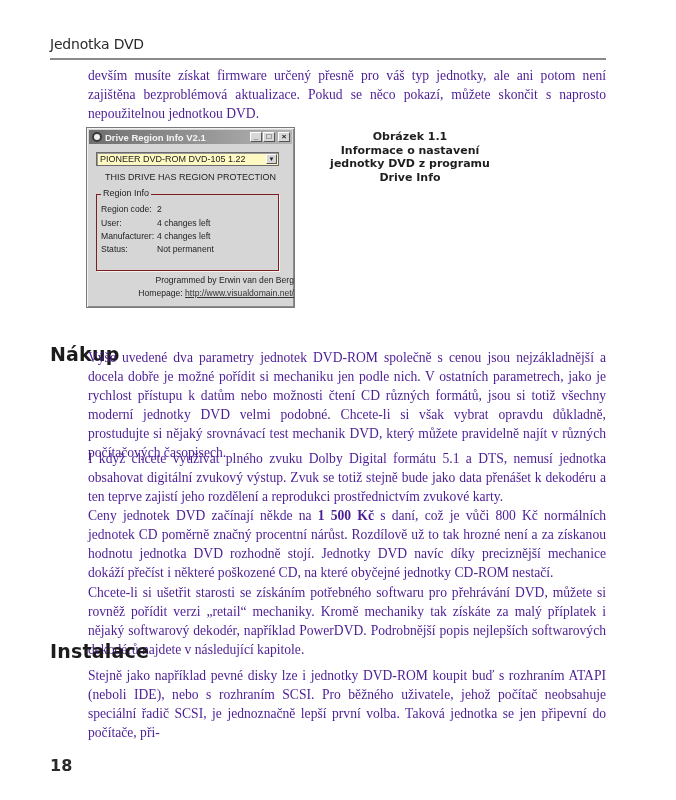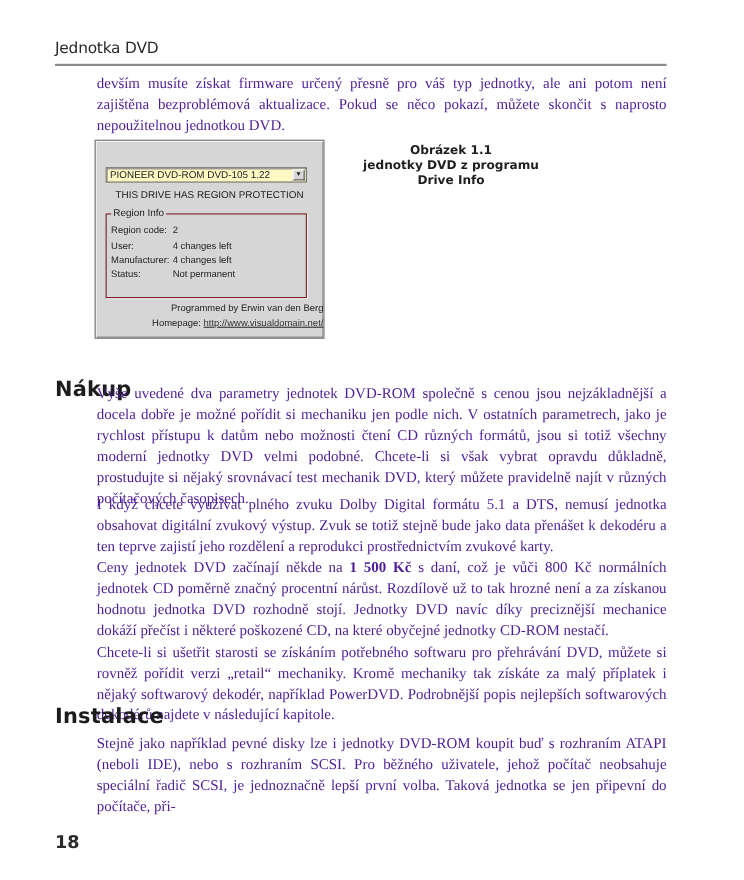--- a/index.html
+++ b/index.html
@@ -100,20 +100,27 @@
 </style>
 </head>
 <body>
 
 <div class="running-head">Jednotka DVD</div>
 <div class="head-rule"></div>
 
 <p class="para" style="top:66px;">devším musíte získat firmware určený přesně pro váš typ jednotky, ale ani potom není zajištěna bezproblémová aktualizace. Pokud se něco pokazí, můžete skončit s naprosto nepoužitelnou jednotkou DVD.</p>
 
 <div class="win">
+  <div class="win-title">
+    <span class="app-icon"></span>
+    <span class="title-text">Drive Region Info V2.1</span>
+    <span class="win-btn">_</span>
+    <span class="win-btn">□</span>
+    <span class="win-btn">×</span>
+  </div>
 
   <div class="drive-select">
     <span>PIONEER DVD-ROM DVD-105 1.22</span>
     <span class="dd-btn">▼</span>
   </div>
 
   <div class="protect-msg">THIS DRIVE HAS REGION PROTECTION</div>
 
   <div class="groupbox">
     <span class="legend">Region Info</span>
@@ -137,20 +144,21 @@
 
   <div class="footer-line" style="top:147px;">Programmed by Erwin van den Berg</div>
   <div class="footer-line" style="top:160px;">
     <span>Homepage:</span>
     <span class="link">http://www.visualdomain.net/</span>
   </div>
 </div>
 
 <div class="caption">
   <div>Obrázek 1.1</div>
+  <div>Informace o nastavení</div>
   <div>jednotky DVD z programu</div>
   <div>Drive Info</div>
 </div>
 
 <h2 class="section-heading" style="top:322px;margin-top:21px;">Nákup</h2>
 
 <p class="para" style="top:348px;">Výše uvedené dva parametry jednotek DVD-ROM společně s cenou jsou nejzákladnější a docela dobře je možné pořídit si mechaniku jen podle nich. V ostatních parametrech, jako je rychlost přístupu k datům nebo možnosti čtení CD různých formátů, jsou si totiž všechny moderní jednotky DVD velmi podobné. Chcete-li si však vybrat opravdu důkladně, prostudujte si nějaký srovnávací test mechanik DVD, který můžete pravidelně najít v různých počítačových časopisech.</p>
 <p class="para" style="top:449px;">I když chcete využívat plného zvuku Dolby Digital formátu 5.1 a DTS, nemusí jednotka obsahovat digitální zvukový výstup. Zvuk se totiž stejně bude jako data přenášet k dekodéru a ten teprve zajistí jeho rozdělení a reprodukci prostřednictvím zvukové karty.</p>
 <p class="para" style="top:506px;"><span>Ceny jednotek DVD začínají někde na </span><b>1 500 Kč</b><span> s daní, což je vůči 800 Kč normálních jednotek CD poměrně značný procentní nárůst. Rozdílově už to tak hrozné není a za získanou hodnotu jednotka DVD rozhodně stojí. Jednotky DVD navíc díky preciznější mechanice dokáží přečíst i některé poškozené CD, na které obyčejné jednotky CD-ROM nestačí.</span></p>
 <p class="para" style="top:583px;">Chcete-li si ušetřit starosti se získáním potřebného softwaru pro přehrávání DVD, můžete si rovněž pořídit verzi „retail“ mechaniky. Kromě mechaniky tak získáte za malý příplatek i nějaký softwarový dekodér, například PowerDVD. Podrobnější popis nejlepších softwarových dekodérů najdete v následující kapitole.</p>

